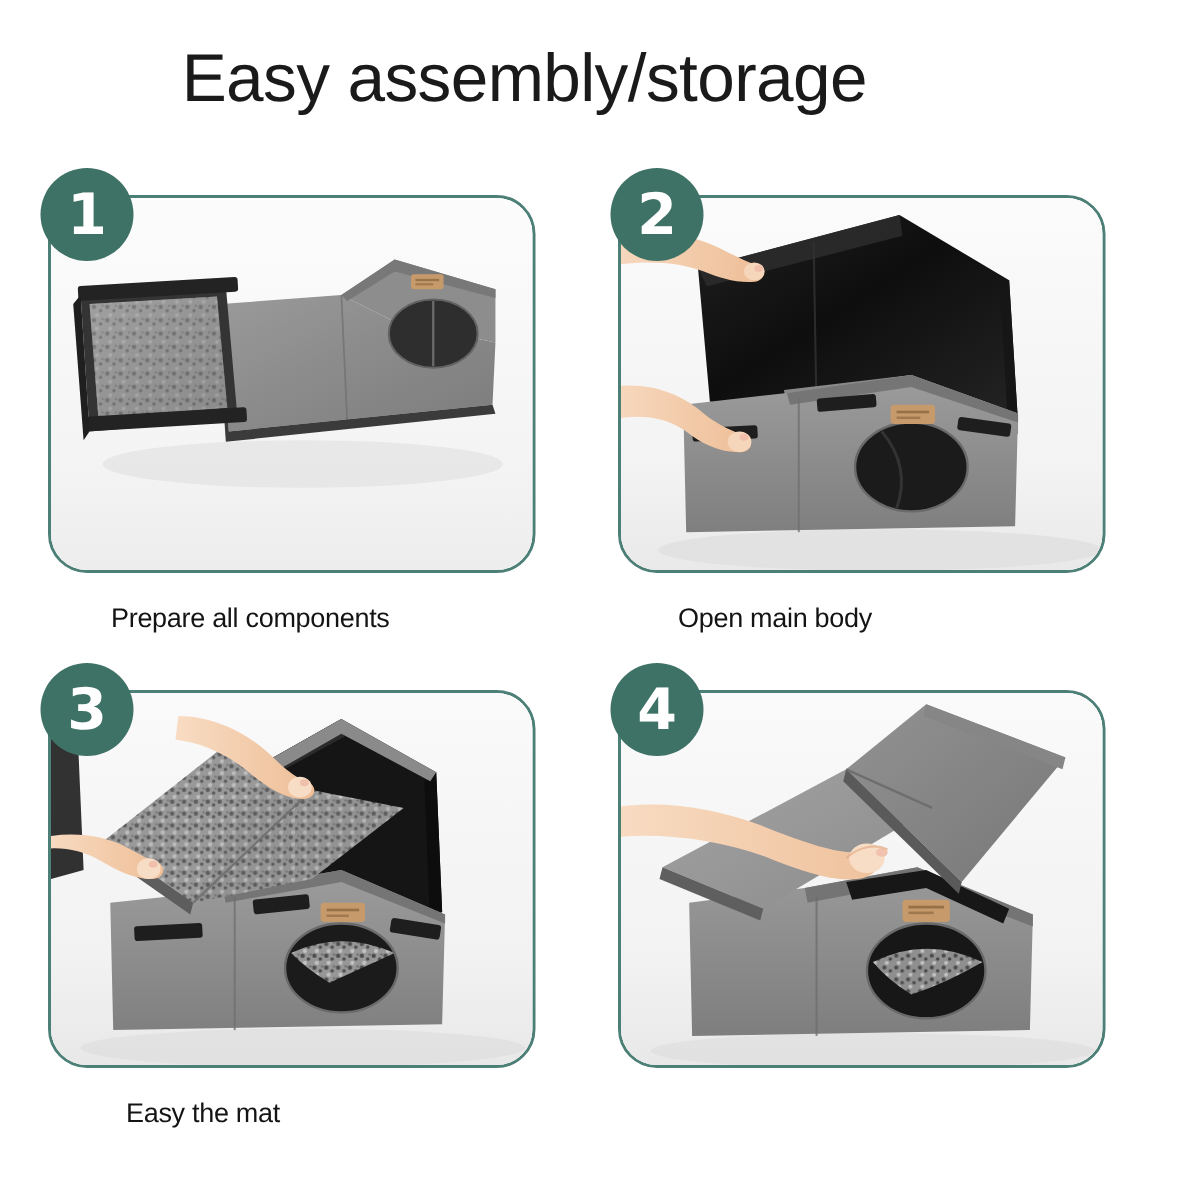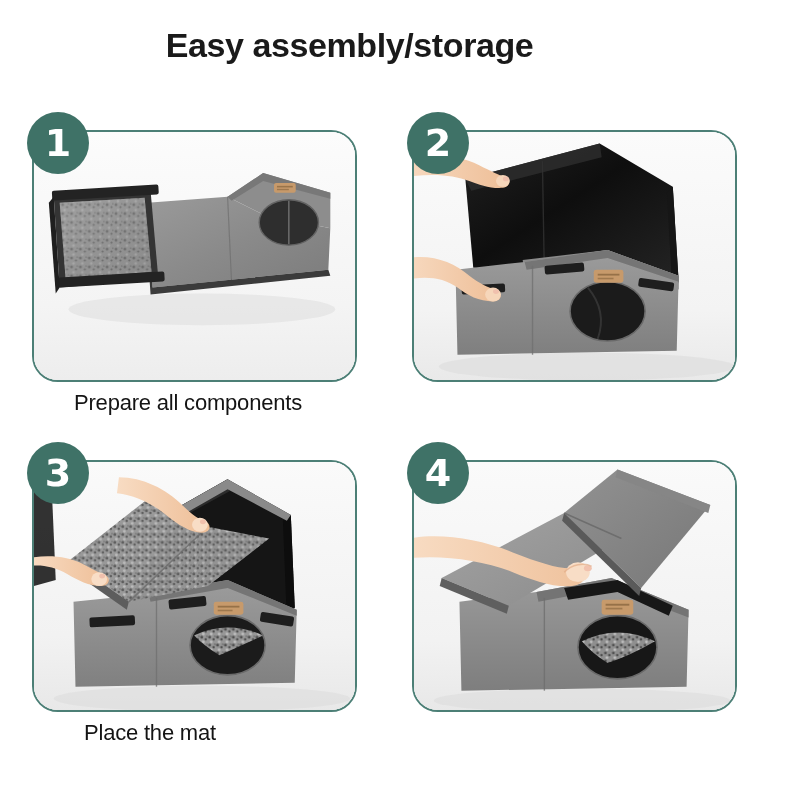--- a/index.html
+++ b/index.html
@@ -16,22 +16,22 @@
     position: relative;
   }
 
   
   .page-title {
     position: absolute;
     top: 26px;
     left: 0;
     width: 699px;
     text-align: center;
-    font-size: 34px;
-    font-weight: 700;
+    font-size: 45px;
+    font-weight: 400;
     letter-spacing: -0.4px;
     color: #1a1a1a;
     line-height: 1.15;
   }
 
   
   .steps-grid {
     position: absolute;
     top: 130px;
     left: 0;
@@ -76,23 +76,23 @@
     align-items: center;
     justify-content: center;
     z-index: 40;
     line-height: 1;
     font-family: "DejaVu Sans", sans-serif;
   }
 
   .step-caption {
     position: absolute;
     left: 6px;
-    top: 260px;
+    top: 272px;
     width: 340px;
-    font-size: 22px;
+    font-size: 18px;
     color: #141414;
     white-space: nowrap;
     letter-spacing: -0.2px;
   }
   .step-cell.c2 .step-caption { left: 40px; }
   .step-cell.c4 .step-caption { left: 10px; }
   .step-cell.c3 .step-caption { left: 52px; }
   .step-cell.c1 .step-caption { left: 42px; }
 
   
@@ -242,20 +242,21 @@
             <path d="M-6,128 C18,124 40,132 56,146 C66,154 76,158 82,160 C90,162 90,172 80,172 C66,172 54,166 44,158 C30,148 12,146 -6,150 Z" fill="url(#skin2)"></path>
             <ellipse cx="80" cy="165" rx="8" ry="7" fill="#f6d6ba"></ellipse>
             <ellipse cx="83" cy="162" rx="3" ry="2.4" fill="#f0c0ad"></ellipse>
           </g>
         </svg>
       </div>
     </div>
     <div class="step-badge">
       <span>2</span>
     </div>
+    <div class="step-caption">Open main body</div>
   </div>
 
   <div class="step-cell c3">
     <div class="step-panel">
       <div class="scene">
         <svg viewBox="0 0 325 252" preserveAspectRatio="xMidYMid slice" aria-hidden="true">
           <defs>
             <linearGradient id="bg3" x1="0" y1="0" x2="0" y2="1">
               <stop offset="0%" stop-color="#fafafa"></stop>
               <stop offset="70%" stop-color="#f2f2f2"></stop>
@@ -324,21 +325,21 @@
             <path d="M-6,98 C14,94 34,96 50,104 C58,108 64,112 70,114 C78,116 78,126 68,126 C56,126 44,120 34,114 C20,106 6,104 -6,106 Z" fill="url(#skin3)"></path>
             <ellipse cx="66" cy="119" rx="8" ry="7" fill="#f8ddc6"></ellipse>
             <ellipse cx="69" cy="116" rx="3" ry="2.4" fill="#f0c0ad"></ellipse>
           </g>
         </svg>
       </div>
     </div>
     <div class="step-badge">
       <span>3</span>
     </div>
-    <div class="step-caption">Place the mat</div>
+    <div class="step-caption">Easy the mat</div>
   </div>
 
   <div class="step-cell c4">
     <div class="step-panel">
       <div class="scene">
         <svg viewBox="0 0 325 252" preserveAspectRatio="xMidYMid slice" aria-hidden="true">
           <defs>
             <linearGradient id="bg4" x1="0" y1="0" x2="0" y2="1">
               <stop offset="0%" stop-color="#fafafa"></stop>
               <stop offset="72%" stop-color="#f2f2f2"></stop>

